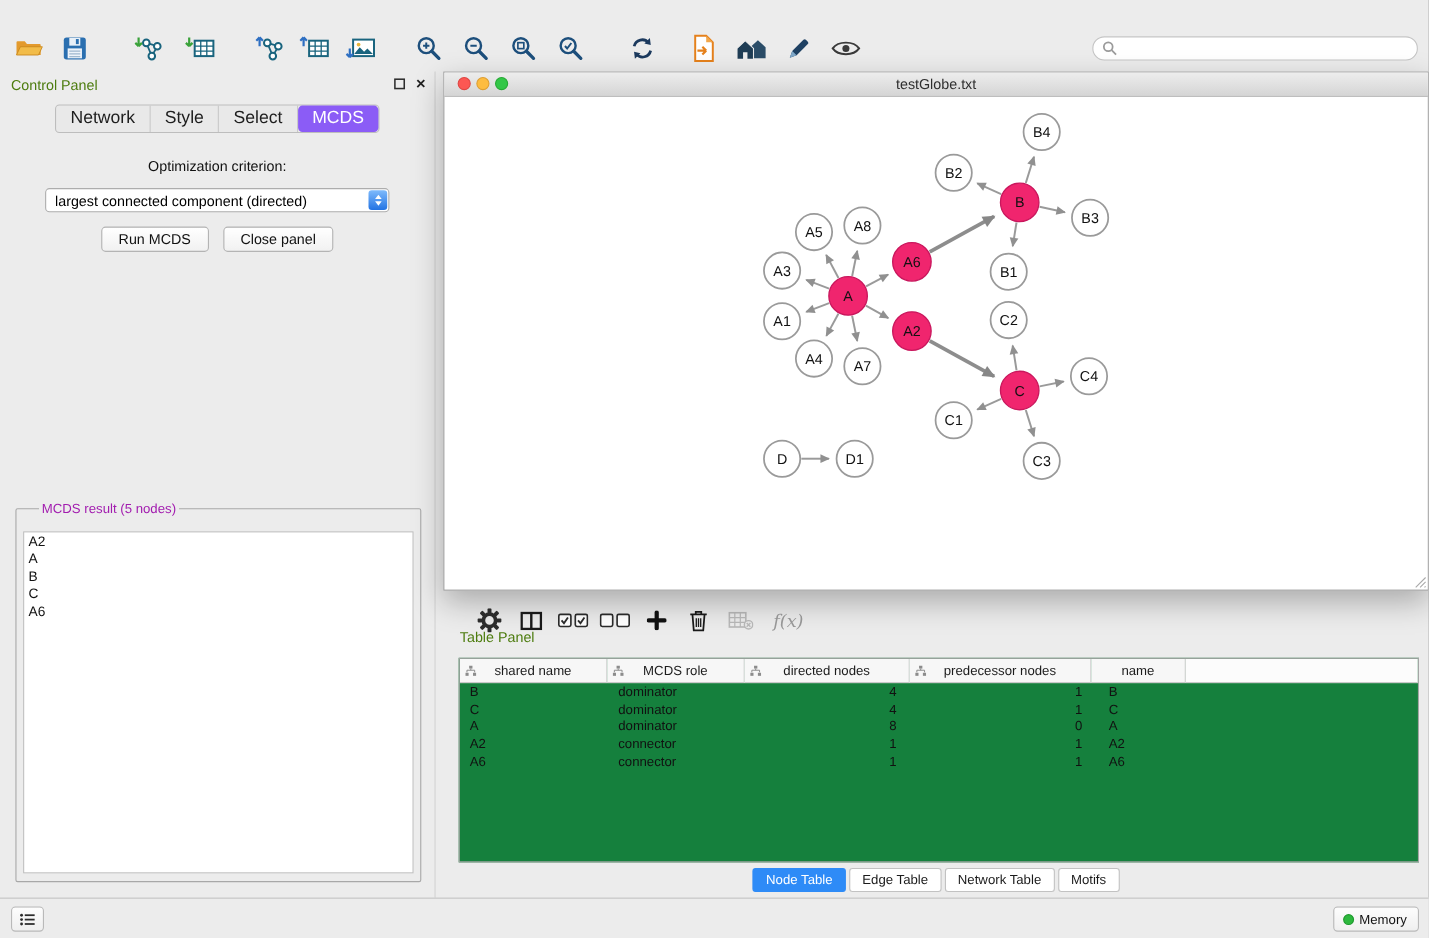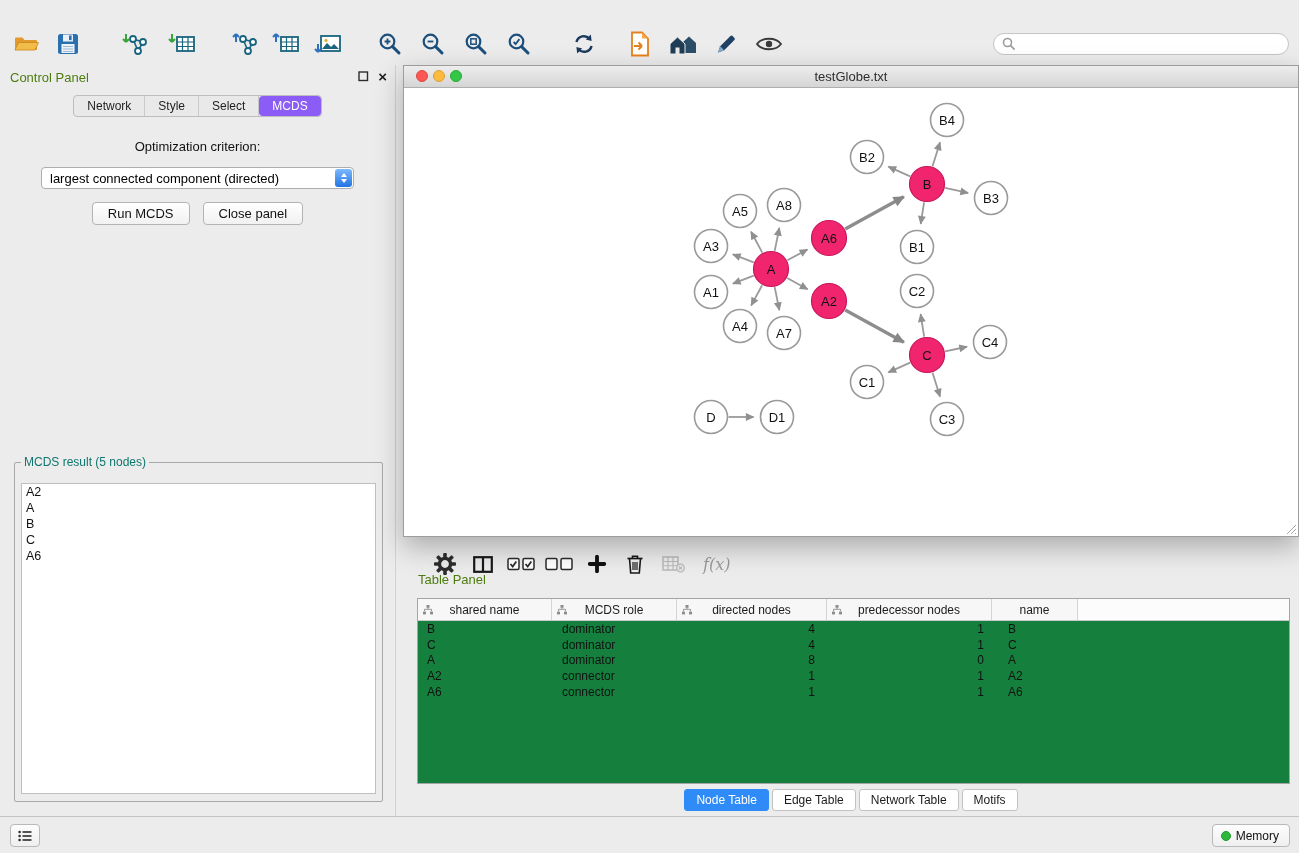--- a/index.html
+++ b/index.html
@@ -37,38 +37,38 @@
     font-family:"Liberation Sans",sans-serif;}
 
   
   .control-panel{position:absolute;left:0;top:65px;width:396px;bottom:36px;border-right:1px solid #D2D2D2;box-sizing:border-box;}
   .cp-header{position:relative;height:26px;}
   .panel-title{position:absolute;left:10px;top:5px;font-size:13px;color:#4d7c0f;}
   .panel-btns{position:absolute;right:8px;top:6px;display:flex;gap:9px;align-items:center;}
   .close-x{font-size:15px;font-weight:bold;color:#222;line-height:11px;cursor:pointer;}
   .cp-tabs{display:flex;justify-content:center;margin-top:4px;}
   .tabstrip{display:flex;border:1px solid #BDBDBD;border-radius:4px;background:#E9E9E9;}
-  .cp-tab{padding:3px 13px;font-size:12px;color:#1d1d1d;border-right:1px solid #C9C9C9;cursor:pointer;}
+  .cp-tab{padding:3px 13px;font-size:16px;color:#1d1d1d;border-right:1px solid #C9C9C9;cursor:pointer;}
   .cp-tab:last-child{border-right:none;}
   .cp-tab.active{background:#8b5cf6;color:#fff;border-radius:4px;border-right:none;}
   .opt-label{text-align:center;margin-top:22px;font-size:13px;color:#111;}
   .dropdown{margin:13px auto 0;width:313px;height:22px;border:1px solid #ADADAD;border-radius:4px;
     background:#fff;position:relative;font-size:13px;line-height:21px;padding-left:8px;
     box-sizing:border-box;cursor:pointer;}
   .stepper{position:absolute;right:1px;top:1px;bottom:1px;width:17px;
     background:linear-gradient(#7EBAFC,#2273E3);border-radius:3px;display:flex;flex-direction:column;
     align-items:center;justify-content:center;gap:2px;}
   .tri-up{width:0;height:0;border-left:3.5px solid transparent;border-right:3.5px solid transparent;border-bottom:4px solid #fff;}
   .tri-down{width:0;height:0;border-left:3.5px solid transparent;border-right:3.5px solid transparent;border-top:4px solid #fff;}
   .btn-row{display:flex;justify-content:center;gap:13px;margin-top:13px;}
   .btn{background:linear-gradient(#FFFFFF,#F1F1F1);border:1px solid #B4B4B4;border-radius:4px;
     font-size:13px;padding:3px 15px;color:#111;cursor:pointer;}
   fieldset.result-box{position:absolute;left:14px;right:12px;top:390px;bottom:15px;
     border:1px solid #A8A8A8;border-radius:2px;margin:0;padding:0;}
-  fieldset.result-box legend{font-size:12px;padding:0 3px;margin-left:6px;color:#0f766e;}
+  fieldset.result-box legend{font-size:12px;padding:0 3px;margin-left:20px;color:#a21caf;}
   .result-list{position:absolute;left:6px;right:6px;top:14px;bottom:7px;background:#fff;
     border:1px solid #BFBFBF;overflow:auto;font-size:12.5px;color:#111;}
   .result-item{padding:0 4px;line-height:16px;}
 
   
   .network-window{position:absolute;left:403px;top:65px;width:896px;height:472px;background:#fff;
     border:1px solid #9C9C9C;box-sizing:border-box;box-shadow:0 10px 26px rgba(0,0,0,0.28);z-index:2;}
   .net-titlebar{height:21px;background:linear-gradient(#EDEDED,#D5D5D5);border-bottom:1px solid #AFAFAF;position:relative;}
   .net-titlebar .tl{top:4px;}
   .net-titlebar .tl.red{left:12px}.net-titlebar .tl.yellow{left:29px}.net-titlebar .tl.green{left:46px}

